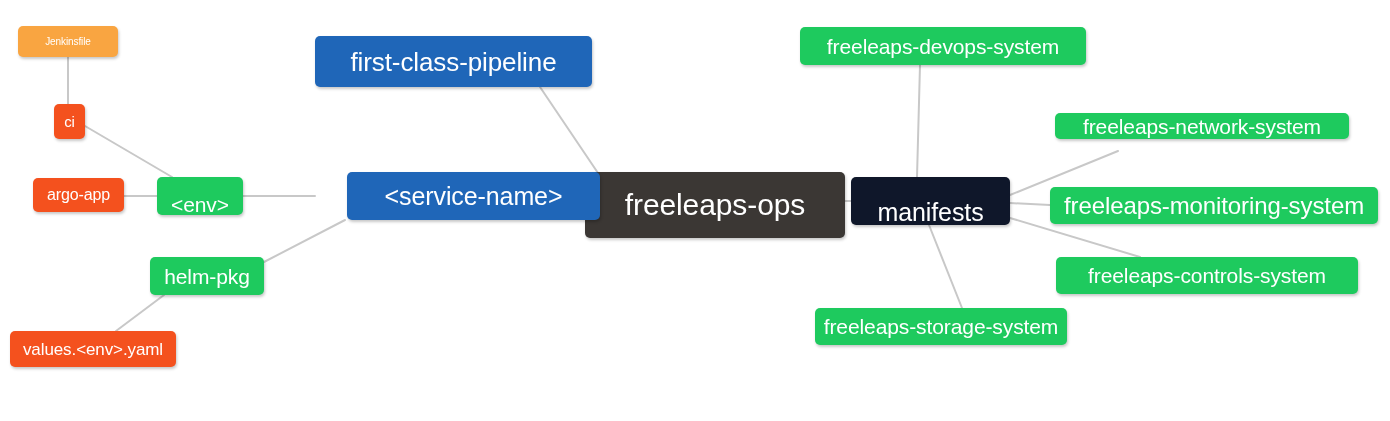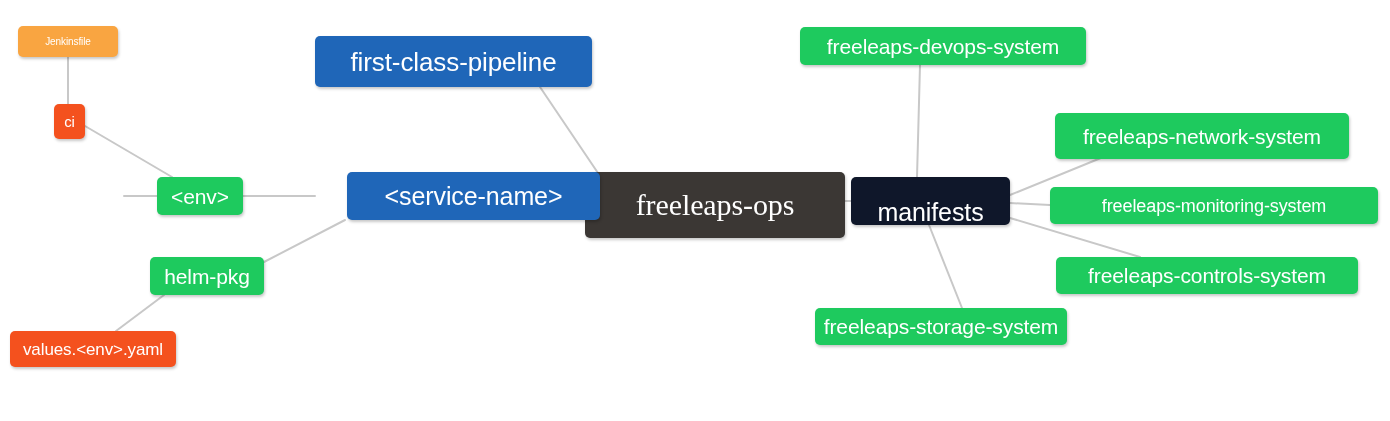--- a/index.html
+++ b/index.html
@@ -74,54 +74,57 @@
       <line x1="68" y1="104" x2="68" y2="57" stroke="#c8c8c8" stroke-width="2" stroke-linecap="round"></line>
       <line x1="164" y1="295" x2="116" y2="331" stroke="#c8c8c8" stroke-width="2" stroke-linecap="round"></line>
       <line x1="917" y1="177" x2="920" y2="65" stroke="#c8c8c8" stroke-width="2" stroke-linecap="round"></line>
       <line x1="1010" y1="195" x2="1118" y2="151" stroke="#c8c8c8" stroke-width="2" stroke-linecap="round"></line>
       <line x1="1010" y1="203" x2="1050" y2="205" stroke="#c8c8c8" stroke-width="2" stroke-linecap="round"></line>
       <line x1="1010" y1="218" x2="1140" y2="257" stroke="#c8c8c8" stroke-width="2" stroke-linecap="round"></line>
       <line x1="929" y1="225" x2="962" y2="308" stroke="#c8c8c8" stroke-width="2" stroke-linecap="round"></line>
     </svg>
 
   <div id="node-layer">
-      <div class="mm-node" style="left: 585px; top: 172px; width: 260px; height: 66px; background: rgb(59, 55, 52); font-size: 30px; font-family: Liberation Serif, serif;">
+      <div class="mm-node" style="left: 585px; top: 172px; width: 260px; height: 66px; background: rgb(59, 55, 52); font-size: 30px;">
         <span class="mm-label">freeleaps-ops</span>
       </div>
       <div class="mm-node" style="left: 315px; top: 172px; width: 253px; height: 48px; background: rgb(31, 102, 184); font-size: 25px; margin-left: 32px;">
         <span class="mm-label">&lt;service-name&gt;</span>
       </div>
       <div class="mm-node" style="left: 851px; top: 177px; width: 159px; height: 48px; background: #0f172a; font-size: 25px; align-items: flex-end;">
         <span class="mm-label">manifests</span>
       </div>
       <div class="mm-node" style="left: 315px; top: 36px; width: 277px; height: 51px; background: rgb(31, 102, 184); font-size: 26px;">
         <span class="mm-label">first-class-pipeline</span>
       </div>
-      <div class="mm-node" style="left: 157px; top: 177px; width: 86px; height: 38px; background: rgb(30, 202, 94); font-size: 21px;">
+      <div class="mm-node" style="left: 157px; top: 177px; width: 86px; height: 38px; background: rgb(30, 202, 94); font-size: 21px; align-items: flex-end;">
         <span class="mm-label">&lt;env&gt;</span>
       </div>
       <div class="mm-node" style="left: 150px; top: 257px; width: 114px; height: 38px; background: rgb(30, 202, 94); font-size: 21px;">
         <span class="mm-label">helm-pkg</span>
       </div>
       <div class="mm-node" style="left: 54px; top: 104px; width: 31px; height: 35px; background: rgb(244, 81, 30); font-size: 15px;">
         <span class="mm-label">ci</span>
+      </div>
+      <div class="mm-node" style="left: 33px; top: 178px; width: 91px; height: 34px; background: rgb(244, 81, 30); font-size: 16px;">
+        <span class="mm-label">argo-app</span>
       </div>
       <div class="mm-node" style="left: 10px; top: 331px; width: 166px; height: 36px; background: rgb(244, 81, 30); font-size: 17px;">
         <span class="mm-label">values.&lt;env&gt;.yaml</span>
       </div>
       <div class="mm-node" style="left: 18px; top: 26px; width: 100px; height: 31px; background: rgb(249, 165, 65); font-size: 10px;">
         <span class="mm-label">Jenkinsfile</span>
       </div>
       <div class="mm-node" style="left: 800px; top: 27px; width: 286px; height: 38px; background: rgb(30, 202, 94); font-size: 21px;">
         <span class="mm-label">freeleaps-devops-system</span>
       </div>
-      <div class="mm-node" style="left: 1055px; top: 113px; width: 294px; height: 46px; background: rgb(30, 202, 94); font-size: 21px;">
+      <div class="mm-node" style="left: 1055px; top: 113px; width: 294px; height: 26px; background: rgb(30, 202, 94); font-size: 21px;">
         <span class="mm-label">freeleaps-network-system</span>
       </div>
-      <div class="mm-node" style="left: 1050px; top: 187px; width: 328px; height: 37px; background: rgb(30, 202, 94); font-size: 18px;">
+      <div class="mm-node" style="left: 1050px; top: 187px; width: 328px; height: 37px; background: rgb(30, 202, 94); font-size: 24px;">
         <span class="mm-label">freeleaps-monitoring-system</span>
       </div>
       <div class="mm-node" style="left: 1056px; top: 257px; width: 302px; height: 37px; background: rgb(30, 202, 94); font-size: 21px;">
         <span class="mm-label">freeleaps-controls-system</span>
       </div>
       <div class="mm-node" style="left: 815px; top: 308px; width: 252px; height: 37px; background: rgb(30, 202, 94); font-size: 21px;">
         <span class="mm-label">freeleaps-storage-system</span>
       </div>
     </div>
 

